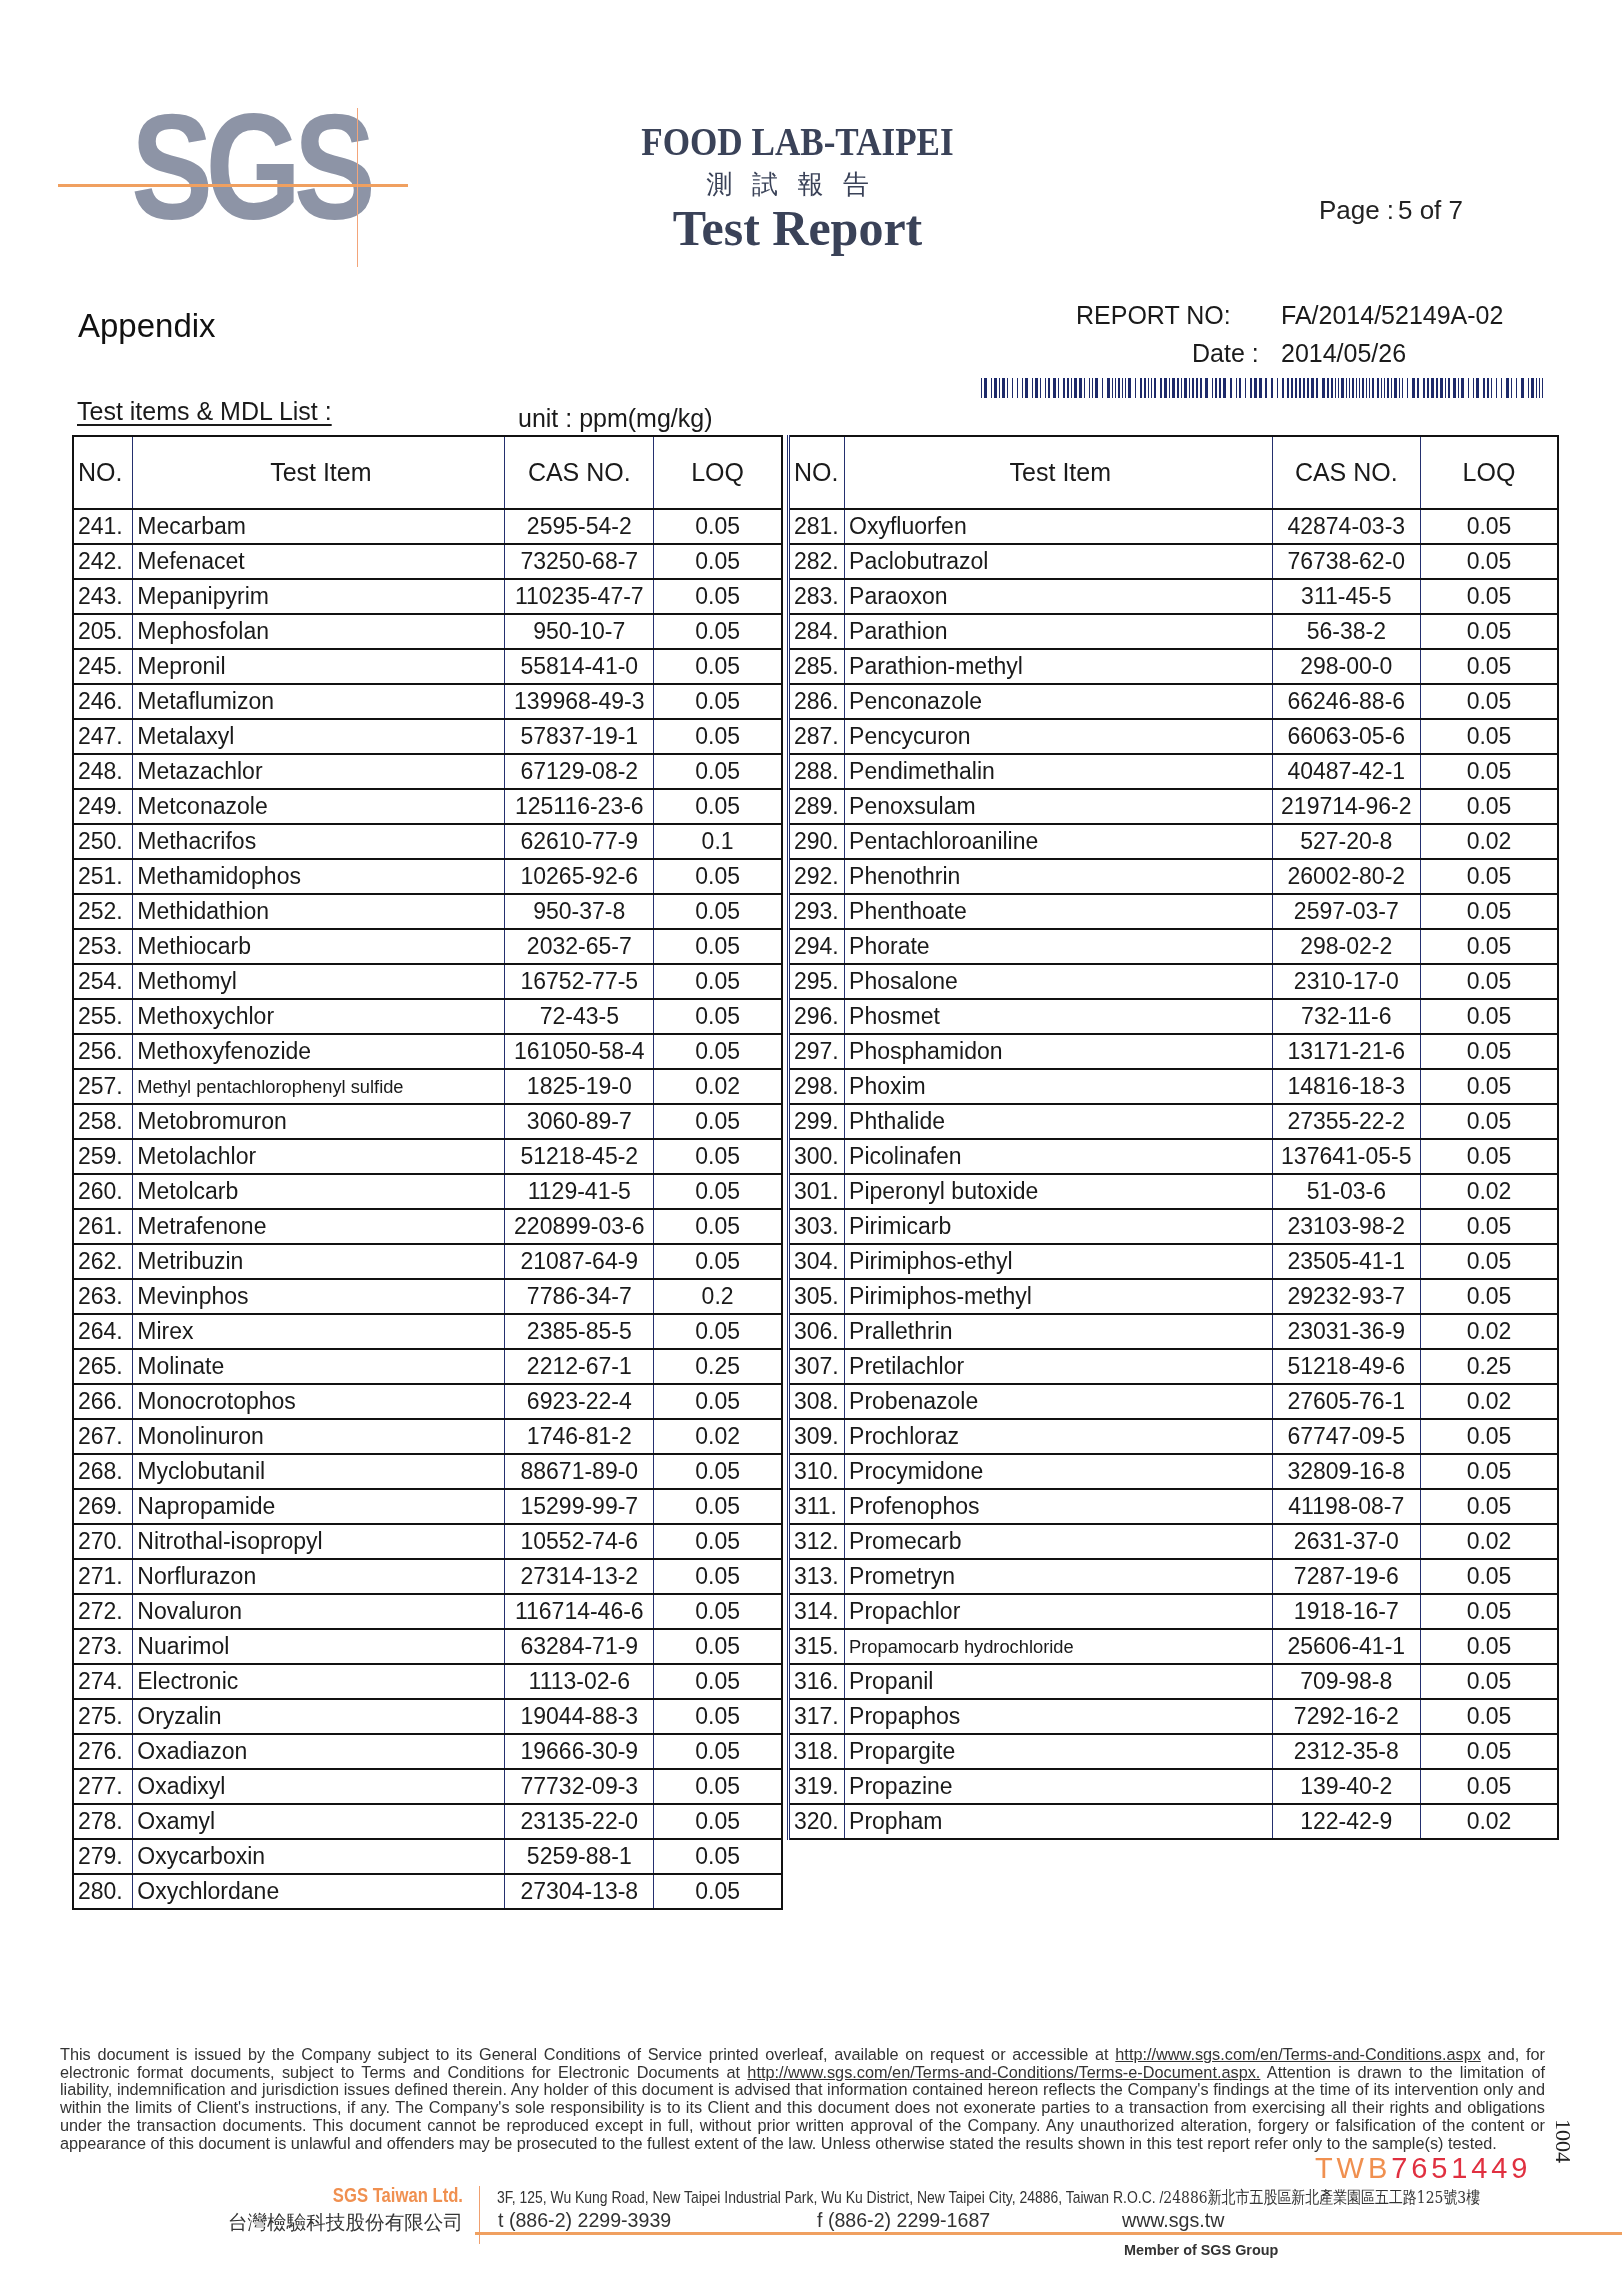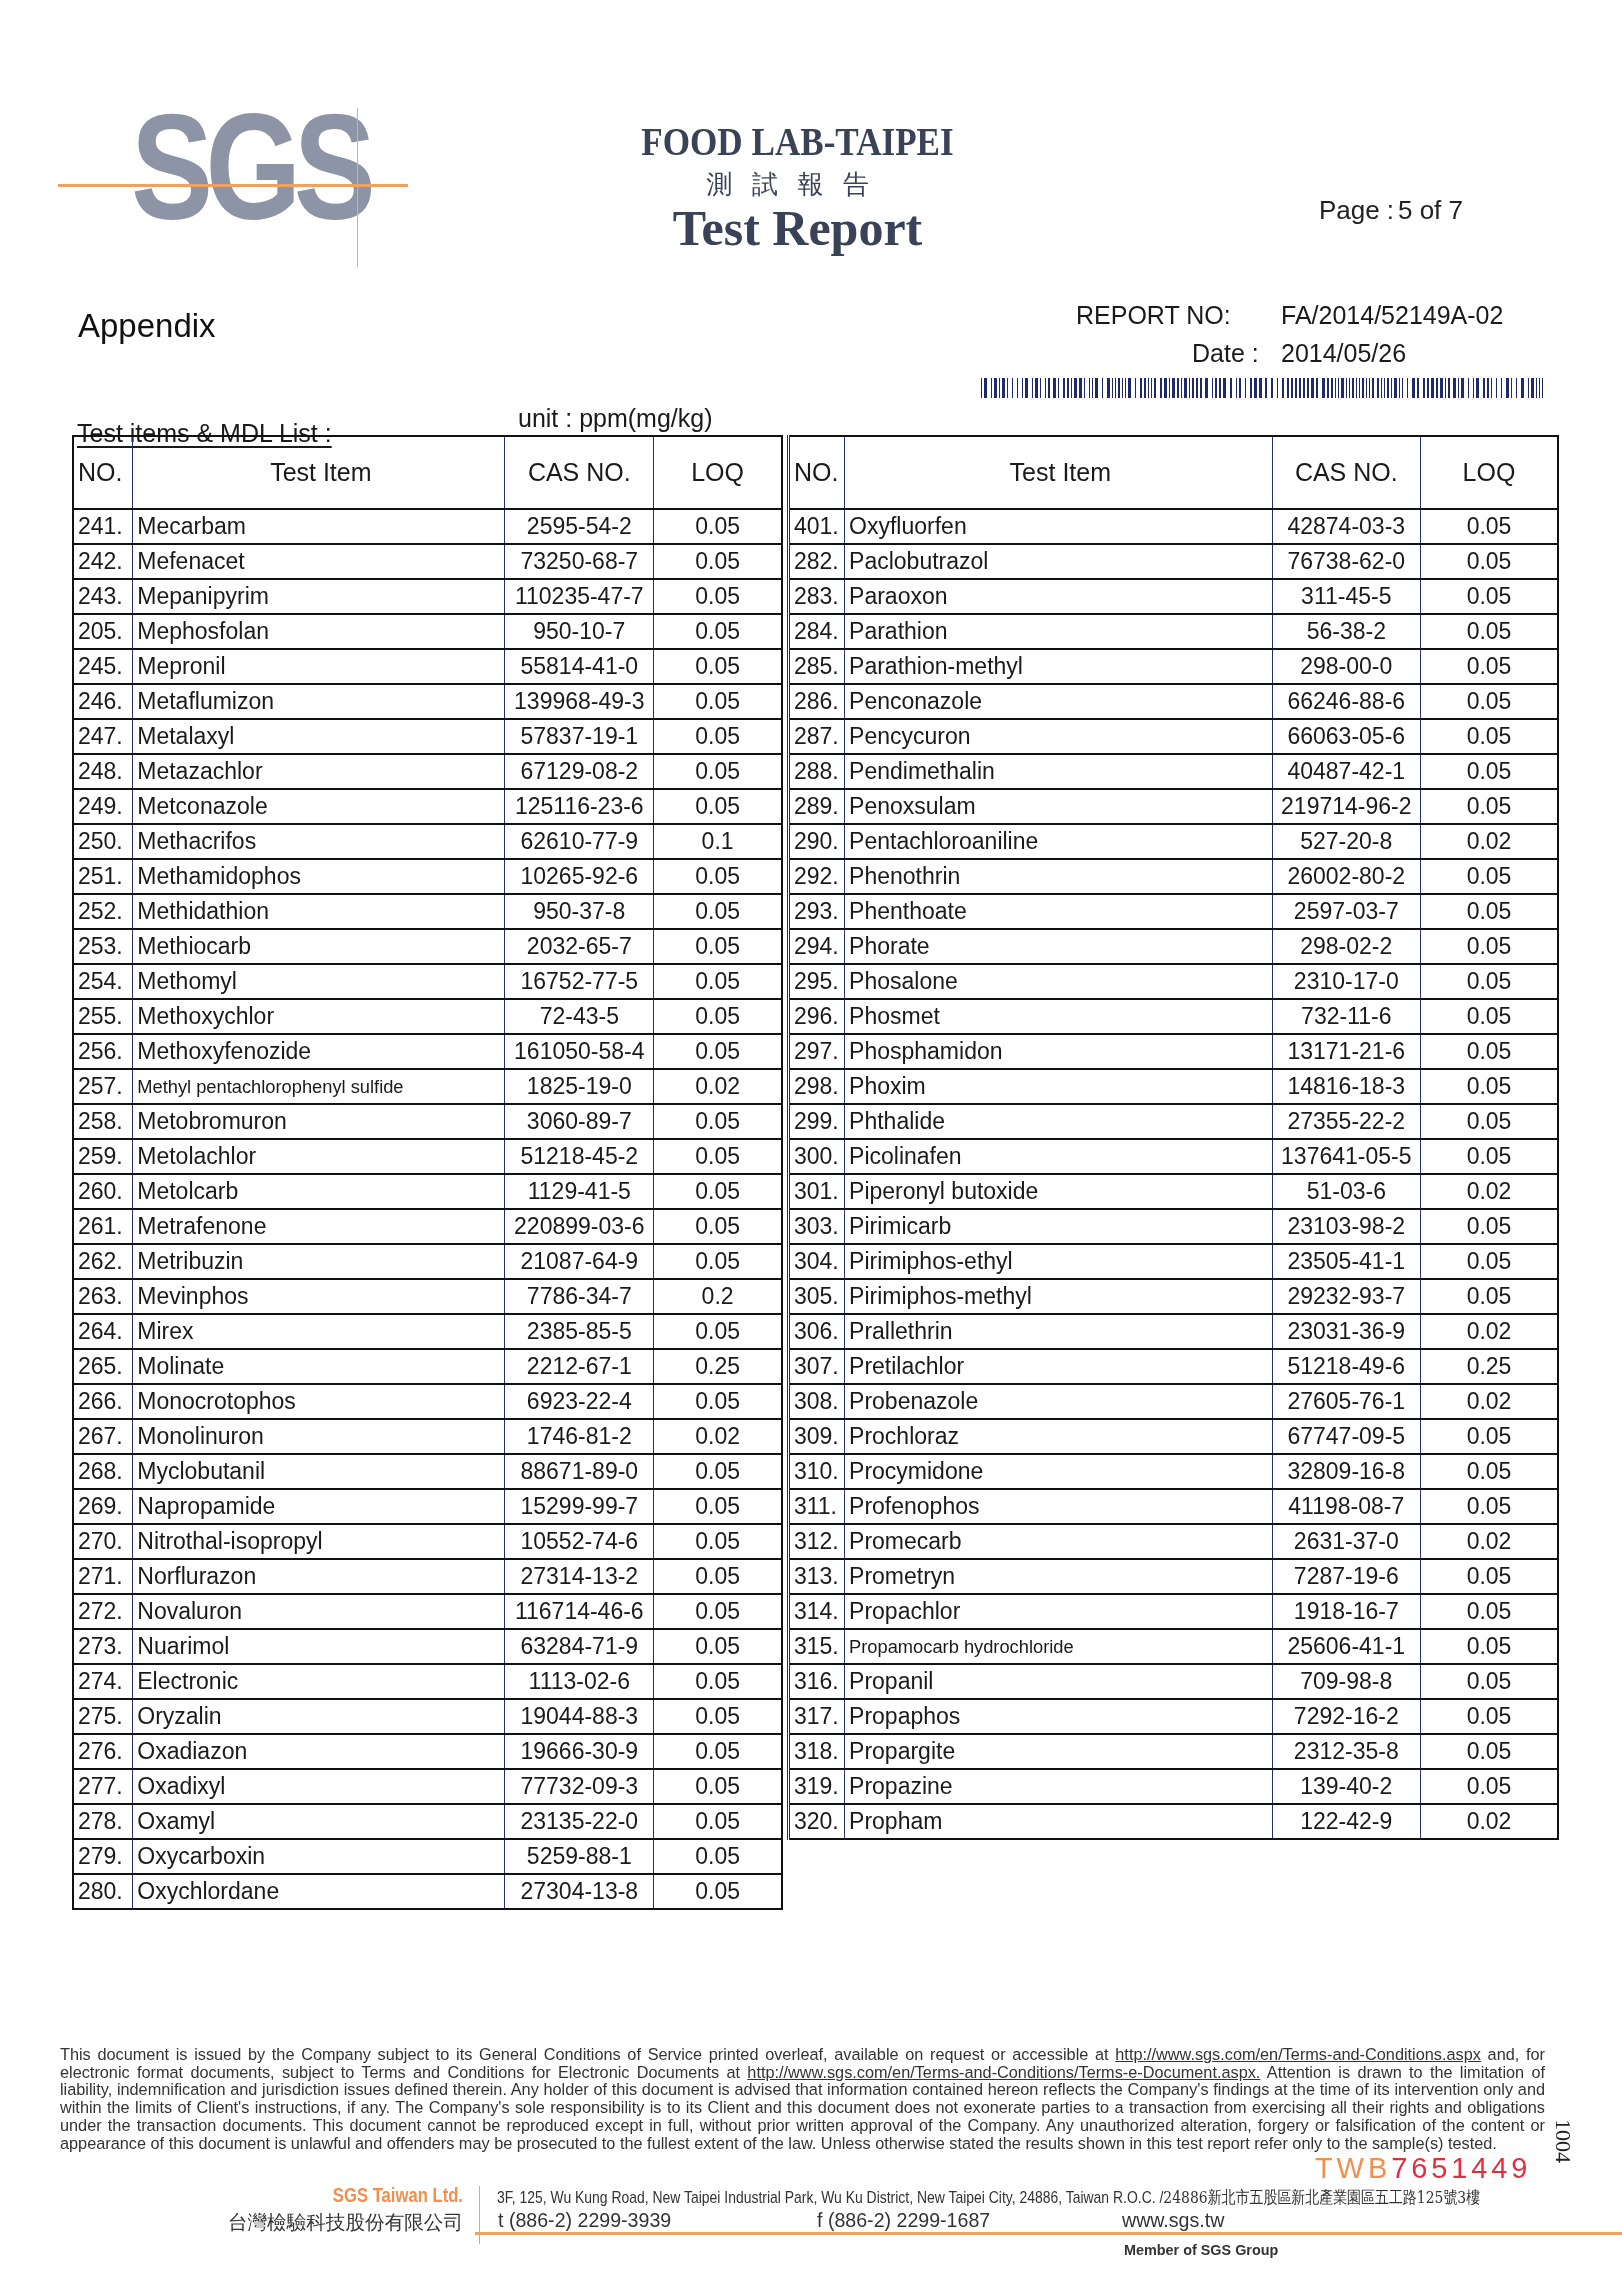--- a/index.html
+++ b/index.html
@@ -23,21 +23,21 @@
 
   .appendix { left: 78px; top: 307px; font-size: 33px; color: #111; }
 
   .report-no-label { left: 1076px; top: 301px; font-size: 25px; }
   .report-no-val { left: 1281px; top: 301px; font-size: 25px; }
   .date-label { left: 1192px; top: 339px; font-size: 25px; }
   .date-val { left: 1281px; top: 339px; font-size: 25px; }
   .barcode { left: 981px; top: 378px; width: 569px; height: 19.6px; display: flex; align-items: stretch; gap: 0; }
   .barcode i { display: block; background: #1e2a6a; }
 
-  .mdl-title { left: 77px; top: 419px; font-size: 25px; text-decoration: underline; text-underline-offset: 3.9px; }
+  .mdl-title { left: 77px; top: 397px; font-size: 25px; text-decoration: underline; text-underline-offset: 3.9px; }
   .unit { left: 518px; top: 404px; font-size: 25px; }
 
   
   .tbl { position: absolute; top: 435px; border-collapse: collapse; }
   .tbl td, .tbl th { border: 2px solid #111; border-left: 1.3px solid #24306e; border-right: 1.3px solid #24306e; font-weight: normal; padding: 0; height: 33px; font-size: 23px; white-space: nowrap; overflow: hidden; }
   .tbl th { height: 71px; font-size: 25px; }
   .tbl { border: 2px solid #111; }
   .tbl-left { left: 72px; width: 711px; }
   .tbl-right { left: 787px; width: 772px; border-left: 3.9px double #24306e; }
   .c-no { text-align: left; padding-left: 3.9px !important; }
@@ -492,21 +492,21 @@
   <thead>
     <tr>
       <th class="c-no">NO.</th>
       <th class="c-item">Test Item</th>
       <th class="c-cas">CAS NO.</th>
       <th class="c-loq">LOQ</th>
     </tr>
   </thead>
   <tbody id="tbody-right">
       <tr>
-        <td class="c-no">401.</td>
+        <td class="c-no">281.</td>
         <td class="c-item">Oxyfluorfen</td>
         <td class="c-cas">42874-03-3</td>
         <td class="c-loq">0.05</td>
       </tr>
       <tr>
         <td class="c-no">282.</td>
         <td class="c-item">Paclobutrazol</td>
         <td class="c-cas">76738-62-0</td>
         <td class="c-loq">0.05</td>
       </tr>

